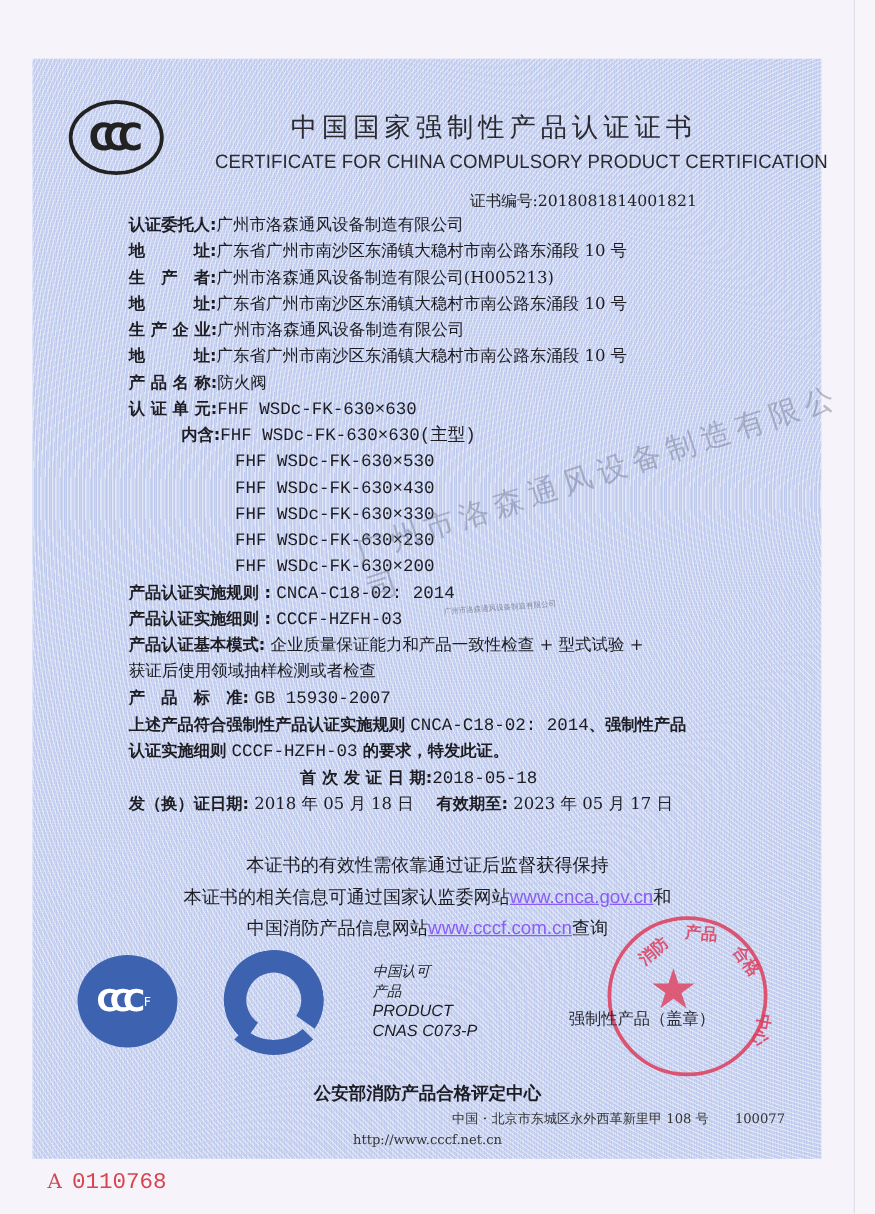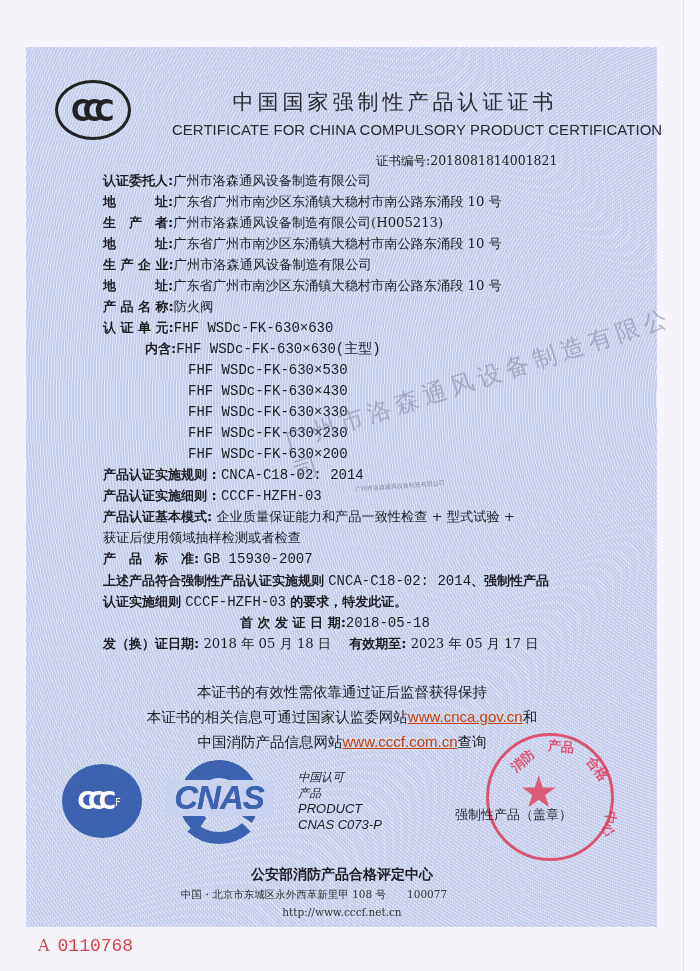--- a/index.html
+++ b/index.html
@@ -52,21 +52,21 @@
       font-size: 24px; color: rgba(110,115,140,0.45); transform: rotate(-18deg); transform-origin: left;
       letter-spacing: 5px;
     }
     .watermark-small {
       position: absolute; left: 355px; top: 482px; font-size: 6px; color: rgba(90,90,110,0.6);
       transform: rotate(-4deg);
     }
 
     .center-line { position: absolute; left: 0; width: 684px; text-align: center; font-size: 14.5px; white-space: nowrap; }
     .center-line.sans { font-family: "DejaVu Sans", sans-serif; }
-    .link { text-decoration: underline; font-family: "Liberation Sans", sans-serif; font-size: 15px; color: #c2410c; }
+    .link { text-decoration: underline; font-family: "Liberation Sans", sans-serif; font-size: 15px; color: #8b5cf6; }
 
     .badge-ccc {
       position: absolute; left: 62px; top: 764px; width: 80px; height: 74px; border-radius: 50%;
       background: #3d62b0; display: flex; align-items: center; justify-content: center;
     }
     .badge-ccc span {
       font-family: "DejaVu Sans", sans-serif; font-weight: bold; font-size: 24px; color: #fff;
       letter-spacing: -7px; margin-left: -6px;
     }
     .badge-ccc small { font-size: 10px; color:#fff; font-family:"DejaVu Sans", sans-serif; margin-left: 6px; margin-top: 2px; }
@@ -103,21 +103,21 @@
     .seal-star {
       position: absolute; left: 519px; top: 770px; font-size: 44px; color: rgba(222,60,90,0.8);
       font-family: "DejaVu Sans", sans-serif; line-height: 1;
     }
     .seal-text {
       position: absolute; color: rgba(222,60,90,0.85); font-family: "DejaVu Sans", sans-serif; font-size: 13px; font-weight: bold;
     }
 
     .center-name { position: absolute; left: 0; width: 684px; top: 866px; text-align: center;
       font-family: Liberation Serif, serif; font-weight: bold; font-size: 14px; }
-    .center-addr { position: absolute; left: 0; width: 628px; top: 888px; text-align: center; font-size: 10.5px; color: #333; }
+    .center-addr { position: absolute; left: 0; width: 628px; top: 888px; text-align: right; font-size: 10.5px; color: #333; }
     .center-url { position: absolute; left: 0; width: 684px; top: 906px; text-align: center; font-size: 10.5px; color: #333; }
 
     .serial { position: absolute; left: 38px; top: 934px; font-size: 18px; color: #d9434e; white-space: nowrap; }
     .serial .prefix { font-family: "DejaVu Serif", serif; font-size: 16px; margin-right: 8px; color:#c94a55; }
     .serial .num { font-family: "Liberation Mono", monospace; font-size: 18px; }
   </style>
 </head>
 <body>
 
 <div class="sheet"></div>
@@ -206,21 +206,20 @@
   <span>中国消防产品信息网站</span><a class="link">www.cccf.com.cn</a><span>查询</span>
 </div>
 
 <div class="badge-ccc">
   <span>CCC</span>
     <small>F</small>
 </div>
 <div class="badge-cnas">
   <div class="top-arc"></div>
   <div class="bottom-arc"></div>
-  <div class="txt">CNAS</div>
 </div>
 <div class="accred">
   <div>中国认可</div>
   <div>产品</div>
   <div class="en">PRODUCT</div>
   <div class="en">CNAS C073-P</div>
 </div>
 
 <div class="seal"></div>
 <div class="seal-star">★</div>

